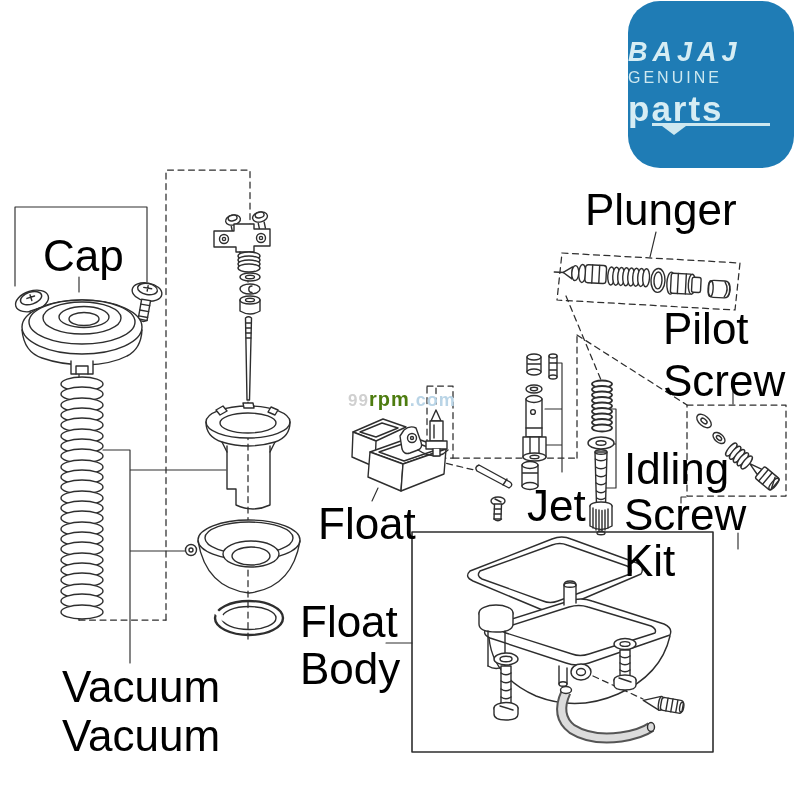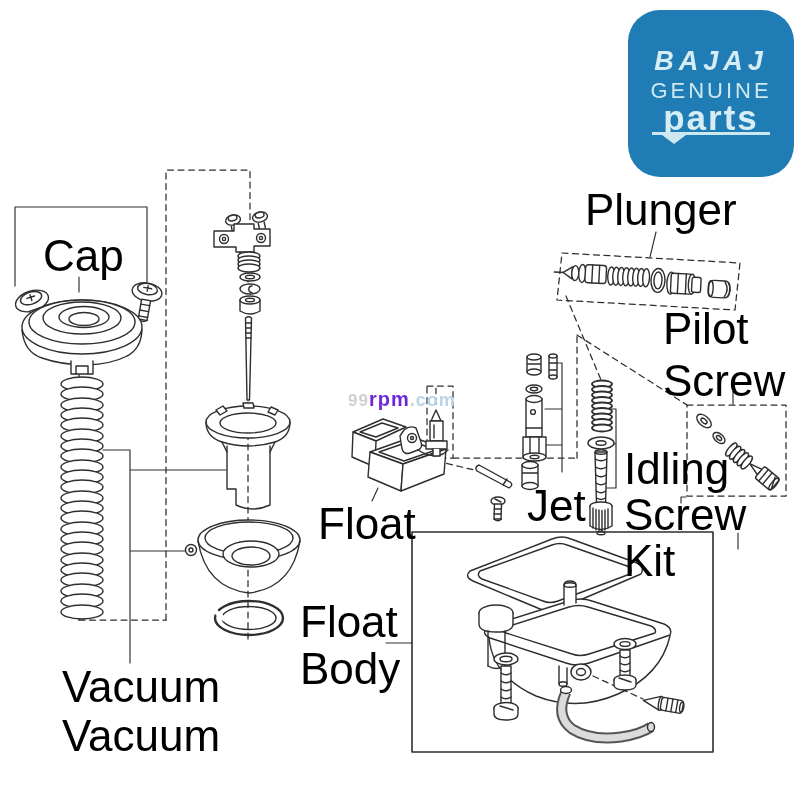--- a/index.html
+++ b/index.html
@@ -8,34 +8,34 @@
   #stage{position:absolute;left:0;top:0;width:804px;height:804px}
   svg{position:absolute;left:0;top:0}
   .art path,.art ellipse,.art circle,.art rect,.art line{
       stroke:#2e2e2e;stroke-width:1.4;fill:none;stroke-linejoin:round;stroke-linecap:round}
   .art .w{fill:#fff}
   .art .d{stroke-dasharray:6 4.5;stroke-width:1.25}
   .art .thin{stroke-width:1.15}
   .label{position:absolute;color:#000000;font-size:44px;line-height:36px}
   .label .ll{display:block}
   .lh46{line-height:46px}.lh47{line-height:47px}.lh49{line-height:49px}.lh52{line-height:52px}
-  .logo{position:absolute;left:628px;top:10px;width:166px;height:167px;background:#1f7cb5;
-        border-radius:32px;color:#d6edf4;text-align:center}
+  .logo{position:absolute;left:628px;top:1px;width:166px;height:167px;background:#1f7cb5;
+        border-radius:32px;color:#d6edf4;text-align:left}
   .logo .brand{position:absolute;top:36px;width:100%;font-size:27px;font-weight:bold;
         font-style:italic;letter-spacing:5px}
-  .logo .genuine{position:absolute;top:68px;width:100%;font-size:22px;letter-spacing:3px;color:#cde8f0}
+  .logo .genuine{position:absolute;top:68px;width:100%;font-size:16px;letter-spacing:3px;color:#cde8f0}
   .logo .partsword{position:absolute;top:88px;width:100%;font-size:35px;font-weight:bold;letter-spacing:2px}
   .logo .rule{position:absolute;left:24px;top:122px;width:118px;height:3px;background:#cde8f0}
   .logo .chev{position:absolute;left:34px;top:125px;width:0;height:0;
         border-left:12px solid transparent;border-right:12px solid transparent;
         border-top:9px solid #cde8f0}
   .wm{position:absolute;left:348px;top:388px;font-size:17px;font-weight:bold;
       color:#cfcfcf;letter-spacing:1px;white-space:nowrap}
   .wm .num{color:#d0d0d0;}
-  .wm .rpm{color:#6d28d9;font-size:20px}
+  .wm .rpm{color:#4d7c0f;font-size:20px}
   .wm .tld{color:#b9d4e6;font-size:18px}
 </style>
 </head>
 <body>
 
 <div id="stage">
 
 <svg class="art" width="804" height="804" viewBox="0 0 804 804">
 
   <g>

